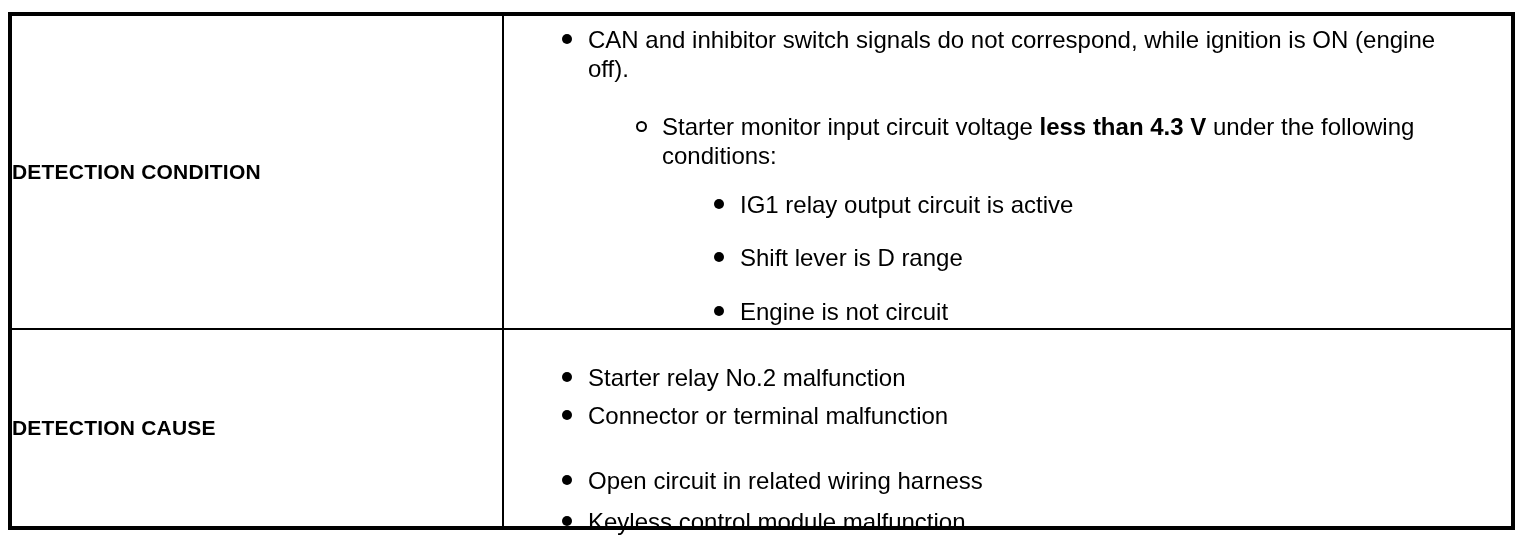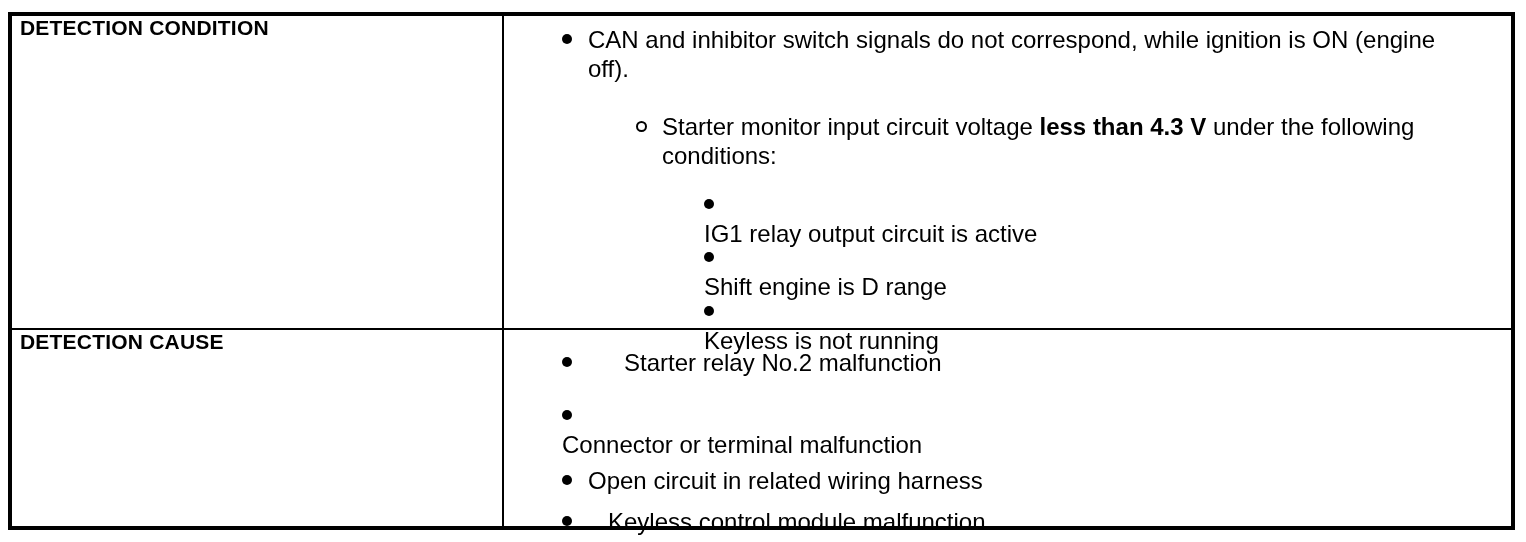--- a/index.html
+++ b/index.html
@@ -72,23 +72,24 @@
   .row-cause    { top: 314px; height: 196px; }
 
   
   .label-cell {
     position: absolute;
     left: 0;
     top: 0;
     width: 440px;
     height: 100%;
     display: flex;
+    align-items: center;
     justify-content: flex-start;
     box-sizing: border-box;
-    padding-left: 8px;
+    padding-left: 0px;
   }
   .label-text {
     font-size: 21px;
     font-weight: bold;
     letter-spacing: 0.2px;
     line-height: 1.1;
     white-space: nowrap;
   }
 
   
@@ -140,39 +141,39 @@
     top: -2px;
   }
   .bullet-text {
     flex: 1 1 auto;
   }
   .bullet-text b { font-weight: bold; }
 
   
   .lvl1 { left: 58px; }
   .lvl2 { left: 132px; }
-  .lvl3 { left: 200px; flex-direction: column; }
+  .lvl3 { left: 210px; }
 
   
   .w-lvl1 { width: 890px; }
   .w-lvl2 { width: 816px; }
   .w-lvl3 { width: 760px; }
 
   
   .d-item-0 { top: 9px; }
   .d-item-1 { top: 96px; }
   .d-item-2 { top: 174px; }
   .d-item-3 { top: 227px; }
   .d-item-4 { top: 281px; }
 
   
-  .c-item-0 { top: 18px; gap: 36px; }
-  .c-item-1 { top: 71px; flex-direction: column; }
+  .c-item-0 { top: 33px; }
+  .c-item-1 { top: 71px; }
   .c-item-2 { top: 124px; margin-top: 12px; }
-  .c-item-3 { top: 177px; gap: 20px; }
+  .c-item-3 { top: 177px; }
 </style>
 </head>
 <body>
 
 <div id="page">
 
   <div class="dtc-table">
     <div class="table-inner">
 
       <div class="col-divider"></div>
@@ -196,26 +197,26 @@
             <span class="bullet-text"><span>Starter monitor input circuit voltage </span><b>less than 4.3 V</b><span> under the following conditions:</span></span>
           </div>
 
           <div class="bullet-item lvl3 w-lvl3 d-item-2">
             <span class="bullet-marker filled"></span>
             <span class="bullet-text">IG1 relay output circuit is active</span>
           </div>
 
           <div class="bullet-item lvl3 w-lvl3 d-item-3">
             <span class="bullet-marker filled"></span>
-            <span class="bullet-text">Shift engine is D range</span>
+            <span class="bullet-text">Shift lever is D range</span>
           </div>
 
           <div class="bullet-item lvl3 w-lvl3 d-item-4">
             <span class="bullet-marker filled"></span>
-            <span class="bullet-text">Keyless is not running</span>
+            <span class="bullet-text">Engine is not circuit</span>
           </div>
 
         </div>
       </div>
 
       <div class="row row-cause">
 
         <div class="label-cell">
           <div class="label-text">DETECTION CAUSE</div>
         </div>

